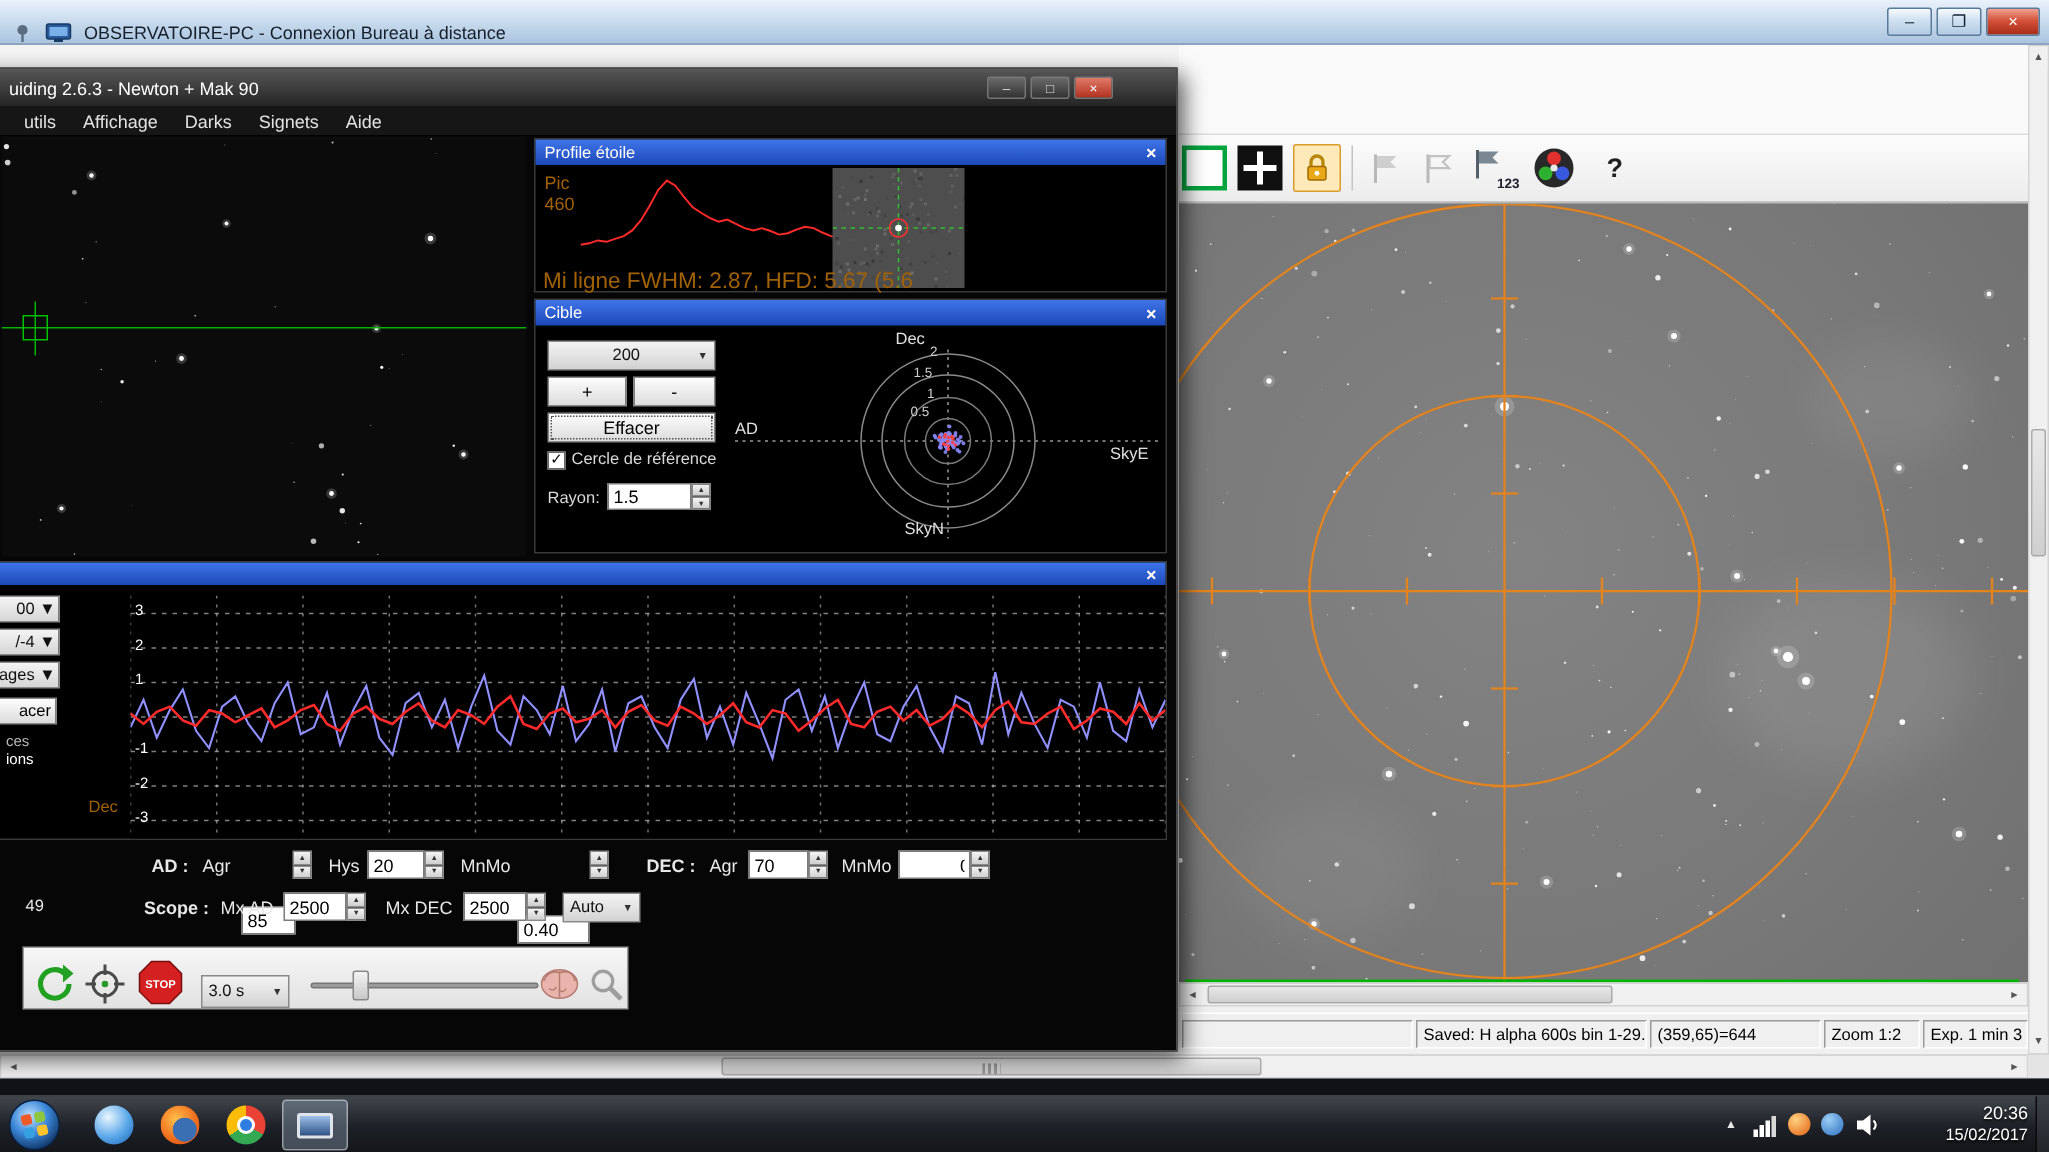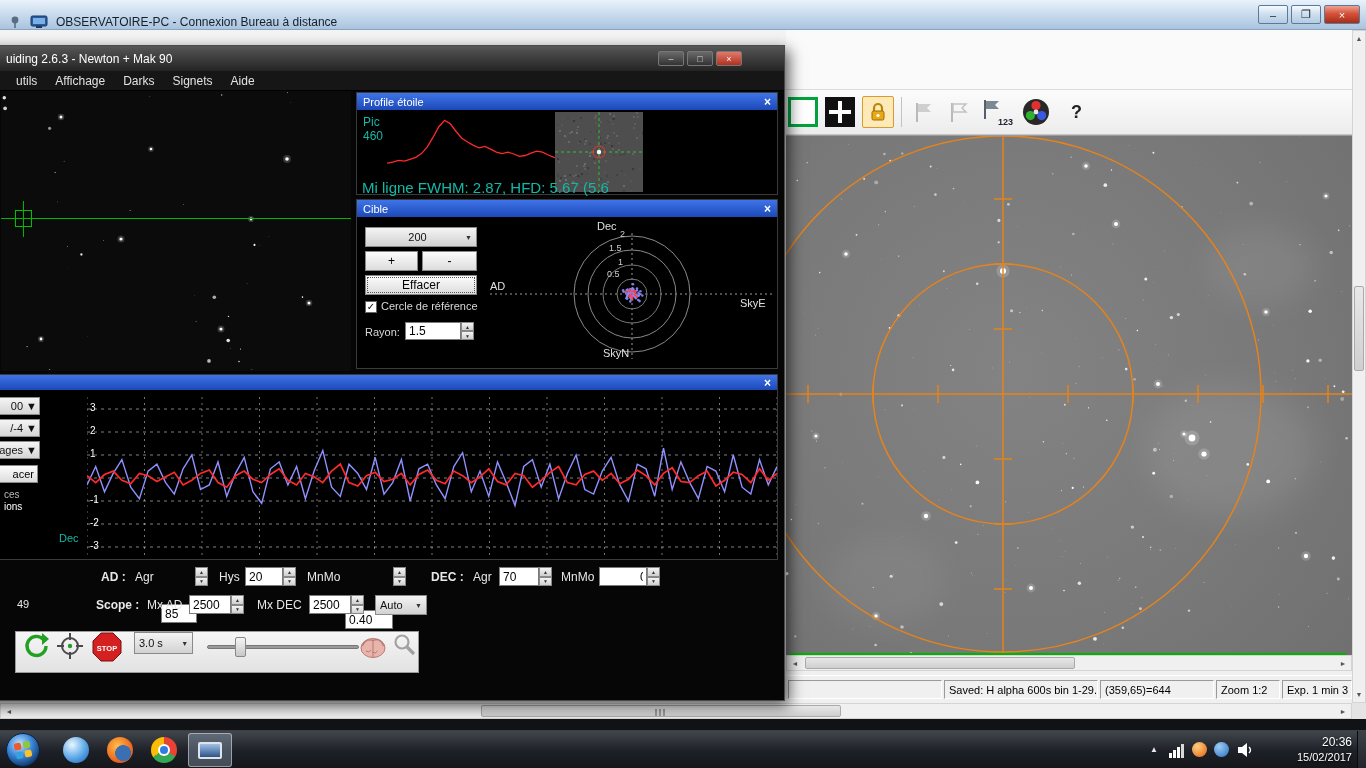--- a/index.html
+++ b/index.html
@@ -14,21 +14,21 @@
 
 .phd{position:absolute;left:-40px;top:45px;width:825px;height:656px;background:#060606;border:1px solid #4a4a4a;box-shadow:4px 5px 14px rgba(0,0,0,.65);z-index:30}
 .phd-title{position:absolute;left:0;top:0;width:100%;height:25px;background:linear-gradient(#565656,#242424);color:#fff;font-size:12px;display:flex;align-items:center;padding-left:45px}
 .pbtn{width:26px;height:15px;border:1px solid #777;background:linear-gradient(#6a6a6a,#333);color:#ddd;font-size:9px;display:flex;align-items:center;justify-content:center;border-radius:2px;margin-left:3px}
 .pbtn.close{background:linear-gradient(#e07a6a,#b2311f);color:#fff}
 .phd-menu{position:absolute;left:0;top:25px;width:100%;height:20px;background:#161616;border-bottom:1px solid #000;color:#e2e2e2;font-size:12px;display:flex;align-items:center;padding-left:46px}
 .phd-menu span{padding:0 9px}
 .ptitle{height:17px;background:linear-gradient(#3f74e8,#1c49b8);color:#fff;font-size:11px;display:flex;align-items:center;justify-content:space-between;padding:0 6px}
 .px{font-size:12px;font-weight:bold;line-height:1;cursor:default}
 .panel{position:absolute;background:#000;border:1px solid #3a3a3a}
-.red{color:#14b8a6}
+.red{color:#a16207}
 .in{position:absolute;height:19px;background:#fff;border:1px solid #7a7a7a;font-family:"Liberation Sans",sans-serif;font-size:12px;color:#000;padding:0 3px}
 .spin{position:absolute;width:13px;height:19px;display:flex;flex-direction:column}
 .spin b{flex:1;background:linear-gradient(#f4f4f4,#cfcfcf);border:1px solid #888;font-size:5px;color:#333;display:flex;align-items:center;justify-content:center}
 .lbl{position:absolute;color:#e8e8e8;font-size:12px}
 .sel{background:linear-gradient(#f4f4f4,#d2d2d2);border:1px solid #8a8a8a;display:flex;align-items:center;justify-content:space-between;font-size:11px;color:#111;padding:0 4px}
 .sel .ar{font-size:7px;color:#333}
 .gsel{position:absolute;height:18px;background:linear-gradient(#f4f4f4,#d6d6d6);border:1px solid #8a8a8a;display:flex;align-items:center;justify-content:flex-end;font-size:11px;color:#111;padding-right:2px;overflow:hidden}
 .btn{background:linear-gradient(#fdfdfd,#dcdcdc);border:1px solid #888;display:flex;align-items:center;justify-content:center;font-size:12px;color:#000}
 .gtick{position:absolute;left:3px;color:#fff;font-size:10px}
 .seg{height:100%;border-right:1px solid #4a4a4a;display:flex;align-items:center;justify-content:center;font-size:11px;color:#ddd}
@@ -856,21 +856,21 @@
     <input class="in" style="left: 348px; top: 549px; width: 42px;" readonly="" value="2500">
     <div class="spin" style="left:390px;top:549px">
         <b>▲</b>
         <b>▼</b>
       </div>
     <div class="abs sel" style="left:414px;top:549px;width:52px;height:20px">
       <span>Auto</span>
         <span class="ar">▼</span>
     </div>
 
-    <div class="abs" style="left:54px;top:585px;width:404px;height:42px;background:linear-gradient(#f6f6f6,#e2e2e2);border:1px solid #9a9a9a;display:flex;align-items:flex-start">
+    <div class="abs" style="left:54px;top:585px;width:404px;height:42px;background:linear-gradient(#f6f6f6,#e2e2e2);border:1px solid #9a9a9a;display:flex;align-items:flex-end">
       <div style="margin-left:6px;width:30px;height:30px">
         <svg width="28" height="28" viewBox="0 0 28 28">
             <path d="M21.5 7.5 A9.5 9.5 0 1 0 24 14" fill="none" stroke="#22a022" stroke-width="3.4"></path>
             <polygon points="20,1 20,13 27,7" fill="#22a022"></polygon>
           </svg>
       </div>
       <div style="margin-left:6px;width:30px;height:30px">
         <svg width="28" height="28">
             <circle cx="14" cy="14" r="8" fill="none" stroke="#4a4a4a" stroke-width="2"></circle>
             <line x1="14" y1="1" x2="14" y2="8" stroke="#4a4a4a" stroke-width="2"></line>

